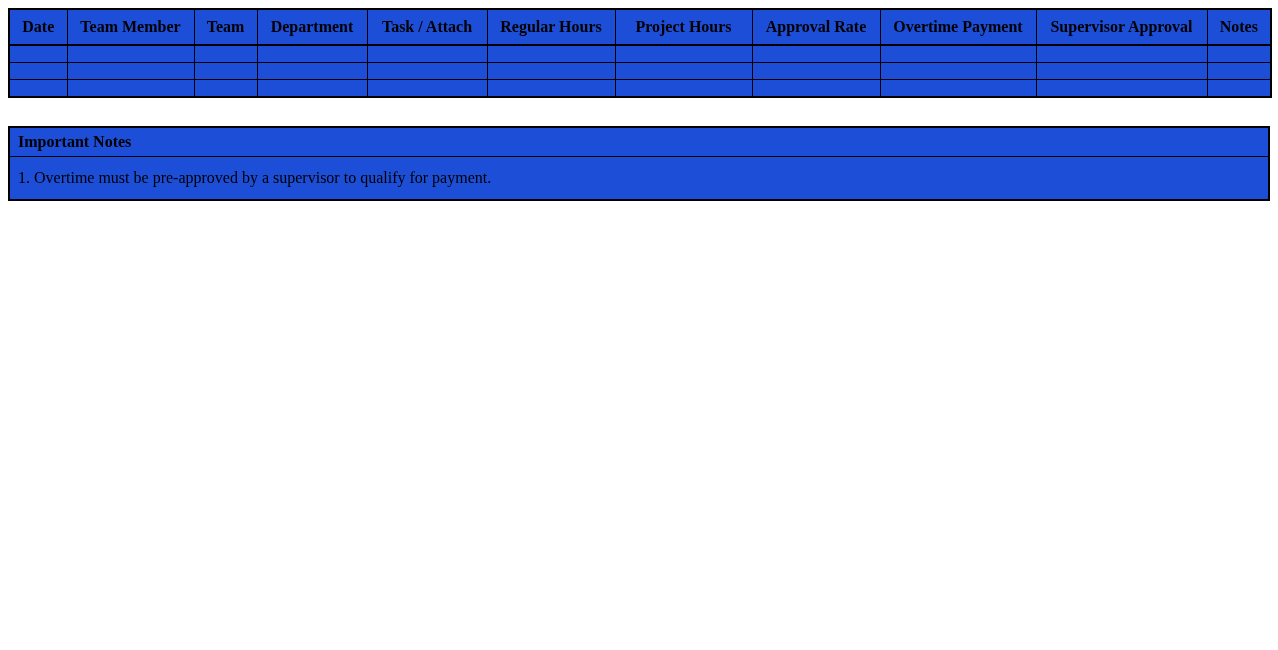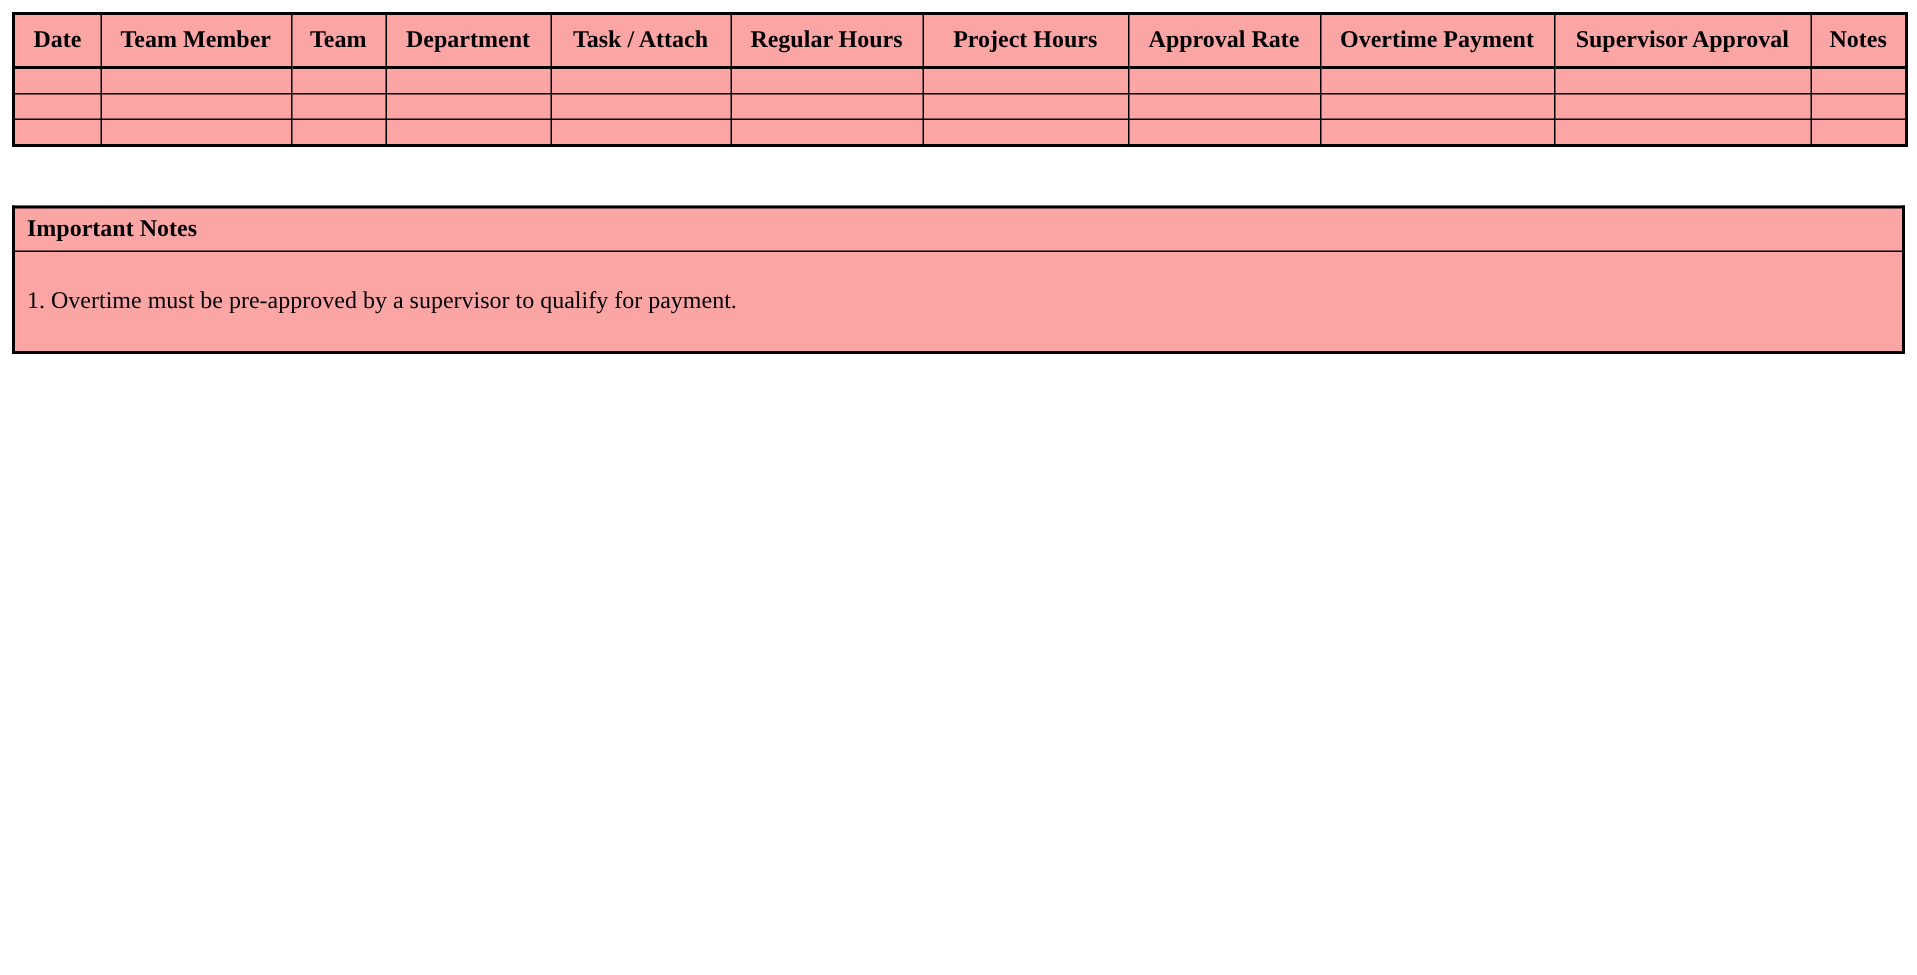--- a/index.html
+++ b/index.html
@@ -12,21 +12,21 @@
   body {
     margin: 8px;
     width: 1278px;
     height: 650px;
     overflow: hidden;
   }
   table {
     border-collapse: collapse;
     table-layout: fixed;
     width: 1262px;
-    background: #fca5a5;
+    background: #1d4ed8;
     border: 2px solid #000000;
   }
   th, td {
     border: 1px solid #000000;
     overflow: hidden;
     white-space: nowrap;
   }
   
   .timesheet thead th {
     font-weight: bold;
@@ -34,30 +34,30 @@
     vertical-align: middle;
     padding: 8px 4px;
     border-bottom: 2px solid #000000;
   }
   .timesheet tbody td {
     padding: 8px 4px;
     height: 17px;
   }
   
   .notes {
-    margin-top: 39px;
+    margin-top: 28px;
   }
   .notes thead th {
     font-weight: bold;
     text-align: left;
     padding: 5px 8px;
   }
   .notes tbody td {
     text-align: left;
-    padding: 24px 8px;
+    padding: 12px 8px;
   }
 </style>
 </head>
 <body>
 
 <table class="timesheet">
   <colgroup>
     <col style="width:58px">
     <col style="width:127px">
     <col style="width:63px">

